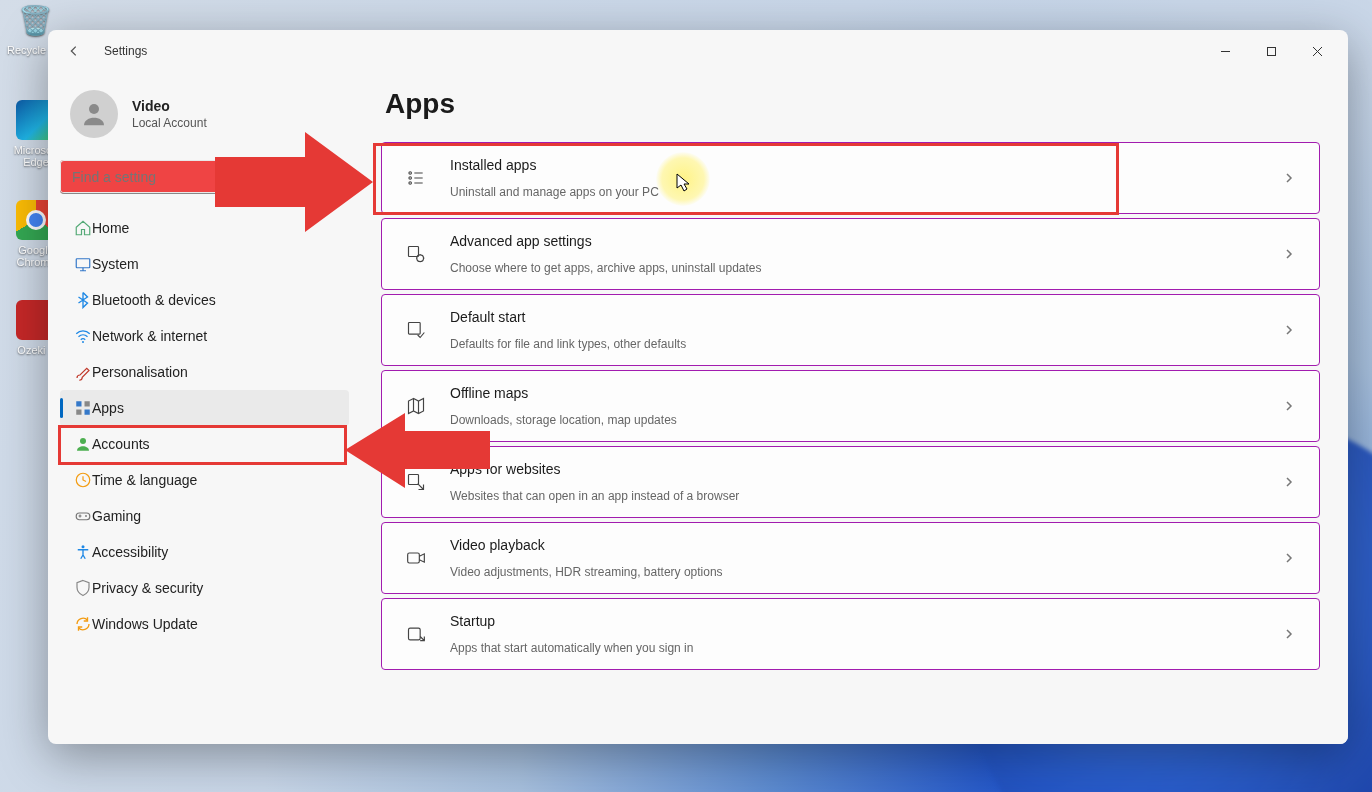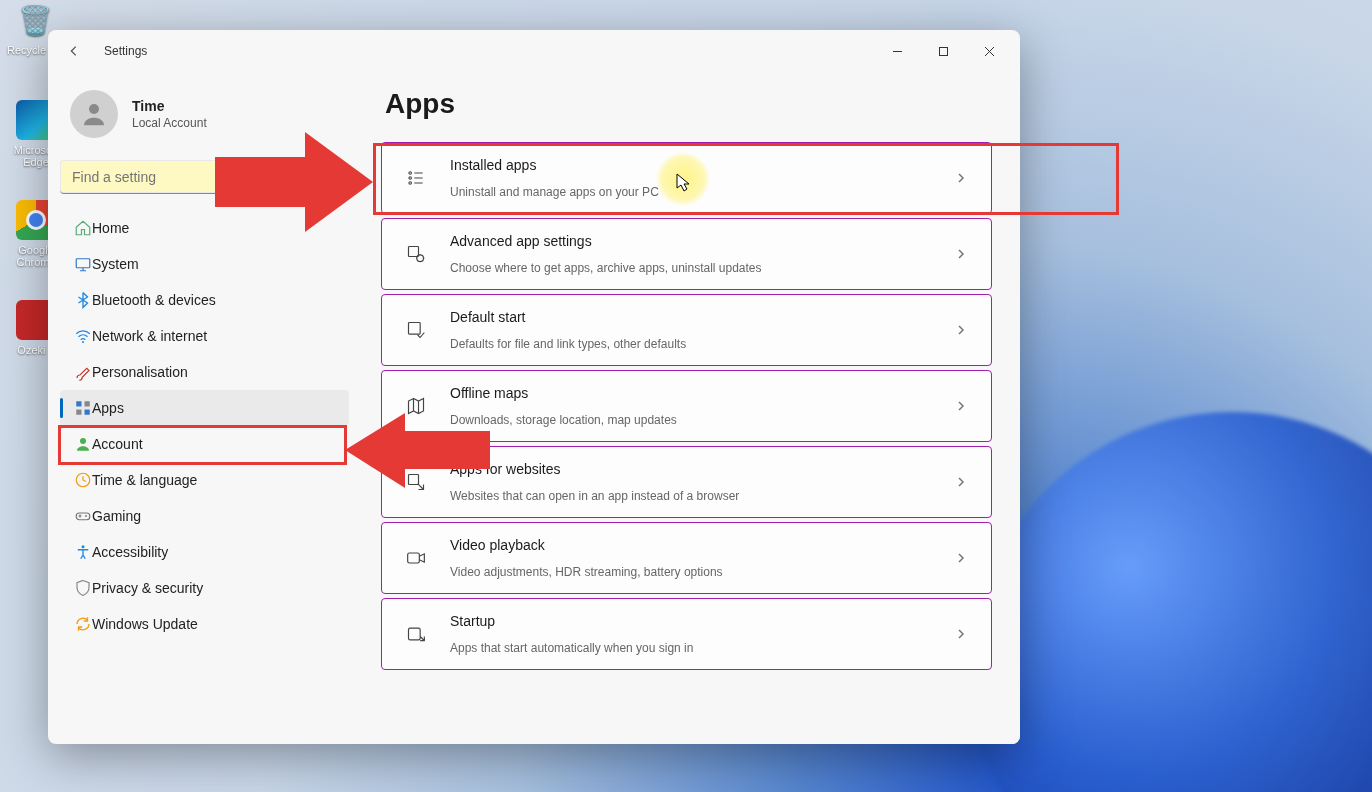--- a/index.html
+++ b/index.html
@@ -15,41 +15,41 @@
 .di-chrome { left: 6px; top: 200px; }
 .di-ozeki { left: 6px; top: 300px; }
 .edge-circ { background: linear-gradient(135deg,#0c59a4,#1fb6e8 60%,#4dd167); border-radius: 50%; }
 .chrome-circ { background: conic-gradient(#ea4335 0 120deg,#34a853 120deg 240deg,#fbbc05 240deg 360deg); border-radius: 50%; position: relative; }
 .chrome-circ::after { content:""; position:absolute; inset:10px; background:#4285f4; border:3px solid #fff; border-radius:50%; }
 .ozeki-img { background:#c62828; border:3px solid #c62828; display:grid !important; grid-template-columns:repeat(5,1fr); grid-template-rows:repeat(4,1fr); gap:1px; padding:1px; }
 .ozeki-img span { background:#fff; }
 .ozeki-img span:nth-child(-n+5){ background:#c62828; }
 
 .settings-window {
-  position: absolute; left: 48px; top: 30px; width: 972px; height: 714px;
+  position: absolute; left: 48px; top: 30px; width: 1300px; height: 714px;
   background: #f7f7f7; border-radius: 8px; box-shadow: 0 12px 48px rgba(0,0,0,.35);
   display: flex; flex-direction: column; overflow: hidden;
 }
 .titlebar { display:flex; align-items:center; height:42px; padding:0 8px; }
 .tb-back { width:36px; height:36px; display:flex; align-items:center; justify-content:center; border-radius:4px; cursor:pointer; }
 .tb-back svg { width:14px; height:14px; stroke:#555; }
 .tb-title { margin-left:12px; font-size:12px; color:#333; }
 .tb-spacer { flex:1; }
 .tb-btn { width:46px; height:32px; display:flex; align-items:center; justify-content:center; cursor:pointer; }
 .tb-btn svg { width:11px; height:11px; stroke:#333; stroke-width:1; fill:none; }
 
 .window-body { flex:1; display:flex; overflow:hidden; }
 .sidebar { width:305px; padding:8px 4px 8px 12px; display:flex; flex-direction:column; gap:2px; overflow-y:auto; }
 .user-block { display:flex; align-items:center; gap:14px; padding:10px 10px 20px; }
 .avatar { width:48px; height:48px; border-radius:50%; background:#d0d0d0; display:flex; align-items:center; justify-content:center; }
 .avatar svg { width:30px; height:30px; fill:#8a8a8a; }
 .user-text .uname { font-weight:600; font-size:14px; color:#222; }
 .user-text .uacct { font-size:12px; color:#555; margin-top:2px; }
 .search-box { margin:0 8px 14px 0; }
-.search-box input { width:100%; height:34px; padding:0 12px; border:none; border-bottom:1px solid #888; background:#fef9c3; font-size:14px; outline:none; box-shadow: inset 0 0 0 1px #e8e8e8; border-radius:4px; }
+.search-box input { width:100%; height:34px; padding:0 12px; border:none; border-bottom:1px solid #888; background:#ef4444; font-size:14px; outline:none; box-shadow: inset 0 0 0 1px #e8e8e8; border-radius:4px; }
 .nav-item { display:flex; align-items:center; padding:9px 14px; border-radius:4px; cursor:pointer; font-size:14px; color:#222; position:relative; }
 .nav-item.active { background:#eaeaea; }
 .nav-item.active::before { content:""; position:absolute; left:0; top:8px; bottom:8px; width:3px; background:#0067c0; border-radius:2px; }
 .nav-item .nicon { width:18px; height:18px; display:flex; align-items:center; justify-content:center; font-size:16px; }
 
 .content { flex:1; padding:16px 28px 24px 28px; overflow-y:auto; background:#f7f7f7; }
 .page-title { font-size:28px; font-weight:600; color:#1b1b1b; margin-bottom:22px; margin-left:4px; }
 .card { background:#fdfdfd; border:1px solid #a21caf; border-radius:4px; margin-bottom:4px; display:flex; align-items:center; padding:14px 20px; cursor:pointer; position:relative;justify-content:flex-end; }
 .card .cicon { width:28px; height:28px; margin-right:20px; display:flex; align-items:center; justify-content:center; color:#444; }
 .card .cicon svg { width:20px; height:20px; fill:none; stroke:#444; stroke-width:1.4; }
@@ -144,21 +144,21 @@
   <div class="window-body">
     <div class="sidebar">
       <div class="user-block">
         <div class="avatar">
           <svg viewBox="0 0 24 24">
               <circle cx="12" cy="8" r="4"></circle>
               <path d="M4 21c0-4 4-6 8-6s8 2 8 6z"></path>
             </svg>
         </div>
         <div class="user-text">
-          <div class="uname">Time</div>
+          <div class="uname">Video</div>
           <div class="uacct">Local Account</div>
         </div>
       </div>
       <div class="search-box">
         <input type="text" placeholder="Find a setting" style="">
       </div>
       <div id="nav-list">
           <div class="nav-item">
             <span class="nicon">
               <svg viewBox="0 0 24 24" width="18" height="18">
@@ -212,21 +212,21 @@
             </span>
             <span>Apps</span>
           </div>
           <div class="nav-item">
             <span class="nicon">
               <svg viewBox="0 0 24 24" width="18" height="18">
                 <circle cx="12" cy="8" r="4" fill="#4caf50"></circle>
                 <path d="M4 21c0-4 4-6 8-6s8 2 8 6" fill="#4caf50"></path>
               </svg>
             </span>
-            <span>Account</span>
+            <span>Accounts</span>
           </div>
           <div class="nav-item">
             <span class="nicon">
               <svg viewBox="0 0 24 24" width="18" height="18">
                 <circle cx="12" cy="12" r="9" fill="none" stroke="#f39c12" stroke-width="1.6"></circle>
                 <path d="M12 7v5l4 2" stroke="#f39c12" stroke-width="1.6" fill="none"></path>
               </svg>
             </span>
             <span>Time &amp; language</span>
           </div>

